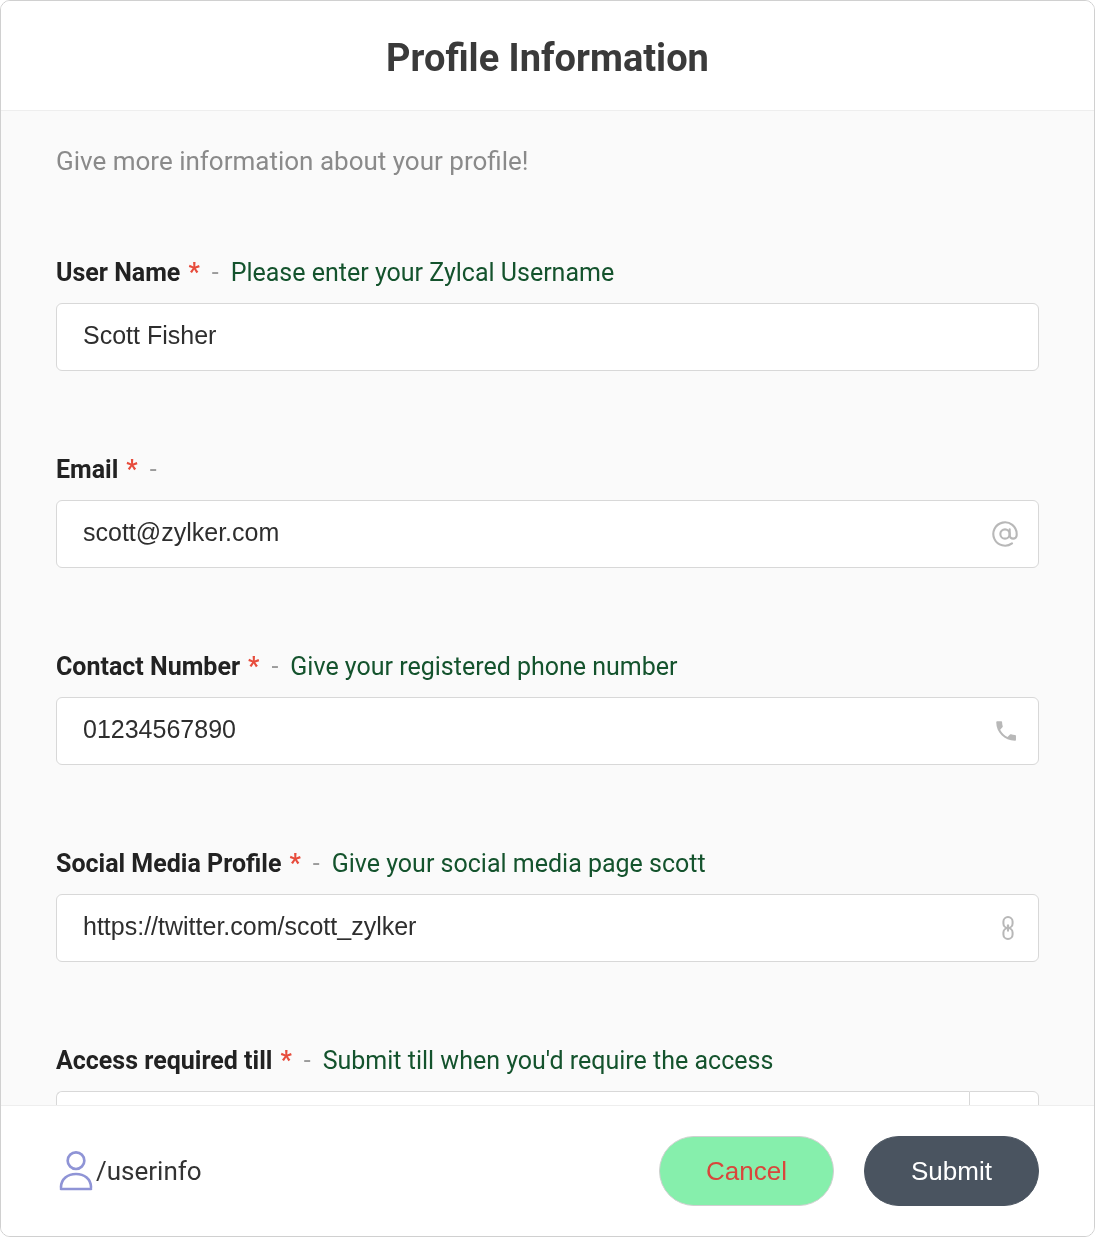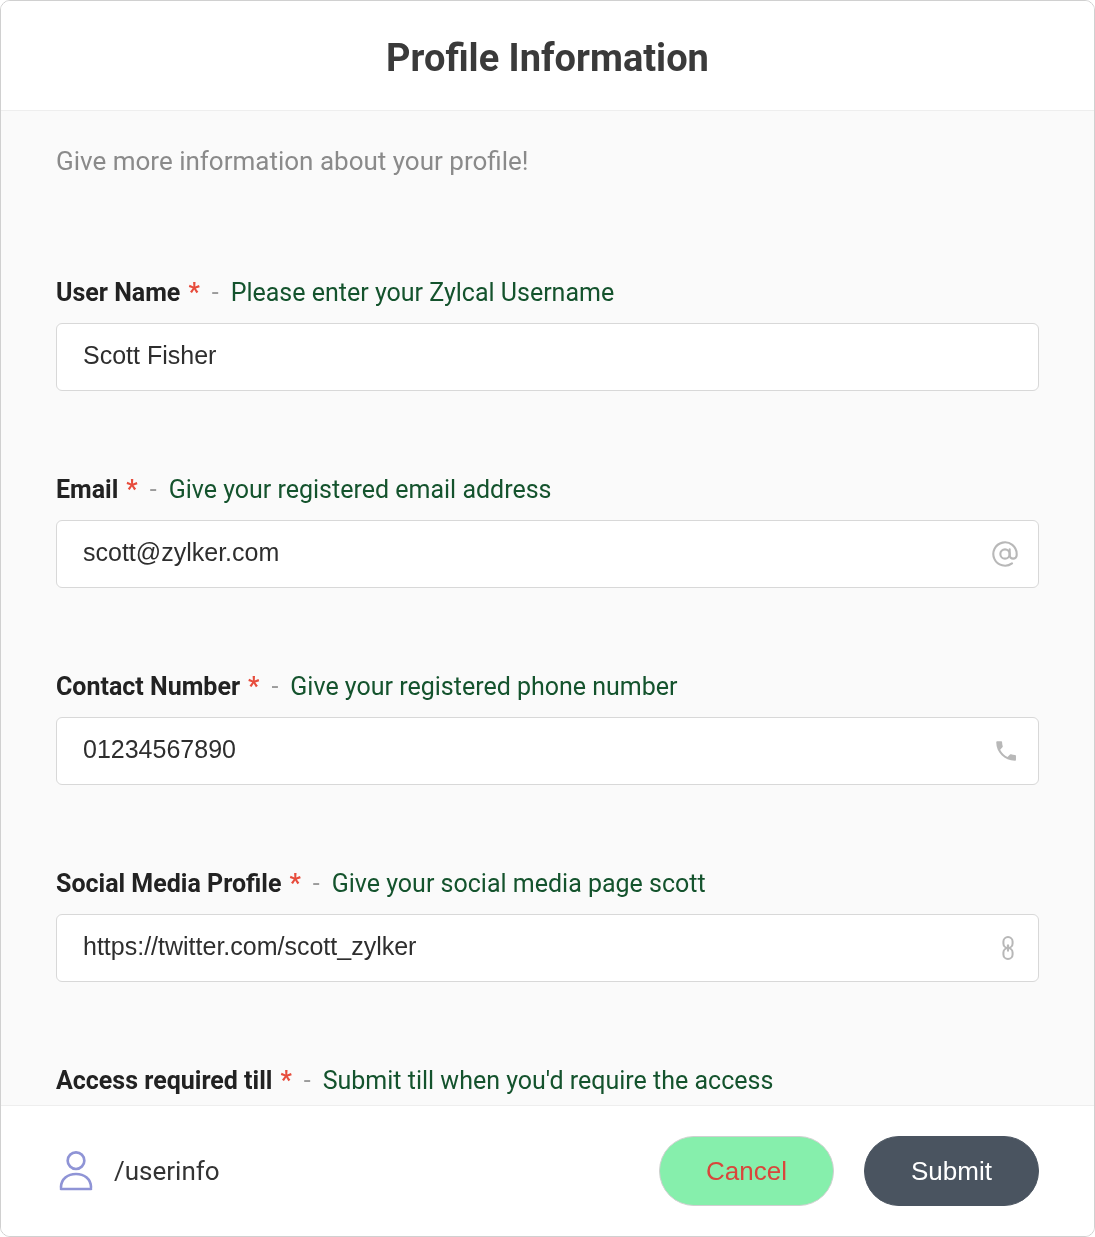--- a/index.html
+++ b/index.html
@@ -32,21 +32,21 @@
     flex: 1;
     background: #fafafa;
     border-top: 1px solid #eee;
     border-bottom: 1px solid #eee;
     padding: 35px 55px 30px 55px;
     overflow: hidden;
   }
   .intro {
     font-size: 26px;
     color: #8a8a8a;
-    margin-bottom: 54px;
+    margin-bottom: 34px;
   }
   .field { margin-bottom: 36px; }
   .field-label-row {
     display: flex;
     align-items: baseline;
     flex-wrap: wrap;
     gap: 6px;
     margin-bottom: 16px;
     font-size: 25px;
   }
@@ -126,21 +126,20 @@
   .dialog-footer {
     background: #fff;
     padding: 30px 55px;
     display: flex;
     align-items: center;
     justify-content: space-between;
   }
   .footer-left {
     display: flex;
     align-items: center;
-    gap: 18px;
   }
   .user-icon { color: #8f94d6; }
   .command-path {
     font-size: 26px;
     color: #333;
   }
   .footer-right {
     display: flex;
     align-items: center;
     gap: 30px;
@@ -189,21 +188,20 @@
       <div class="input-wrap">
         <input type="text" class="text-input" value="Scott Fisher" style="">
       </div>
     </div>
 
     <div class="field">
       <div class="field-label-row">
         <span class="field-label">Email</span>
           <span class="req">*</span>
         <span class="hint-sep">-</span>
-        <span class="hint">Give your registered email address</span>
       </div>
       <div class="input-wrap">
         <input type="text" class="text-input" value="scott@zylker.com" style="">
         <span class="suffix-icon">
           <svg width="28" height="28" viewBox="0 0 24 24" fill="none" stroke="currentColor" stroke-width="1.8" stroke-linecap="round" stroke-linejoin="round">
             <circle cx="12" cy="12" r="4"></circle>
             <path d="M16 8v5a3 3 0 0 0 6 0v-1a10 10 0 1 0-4 8"></path>
           </svg>
         </span>
       </div>

